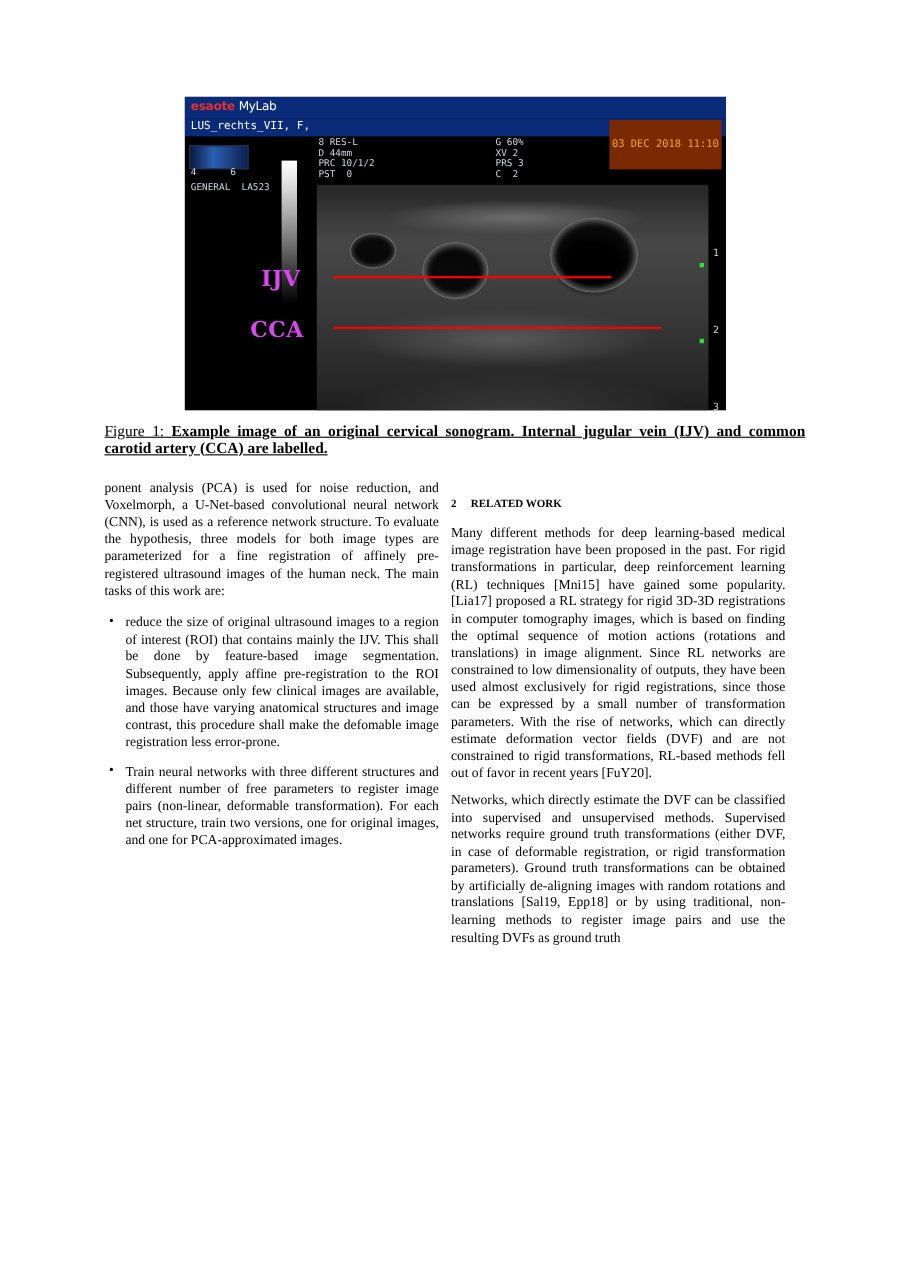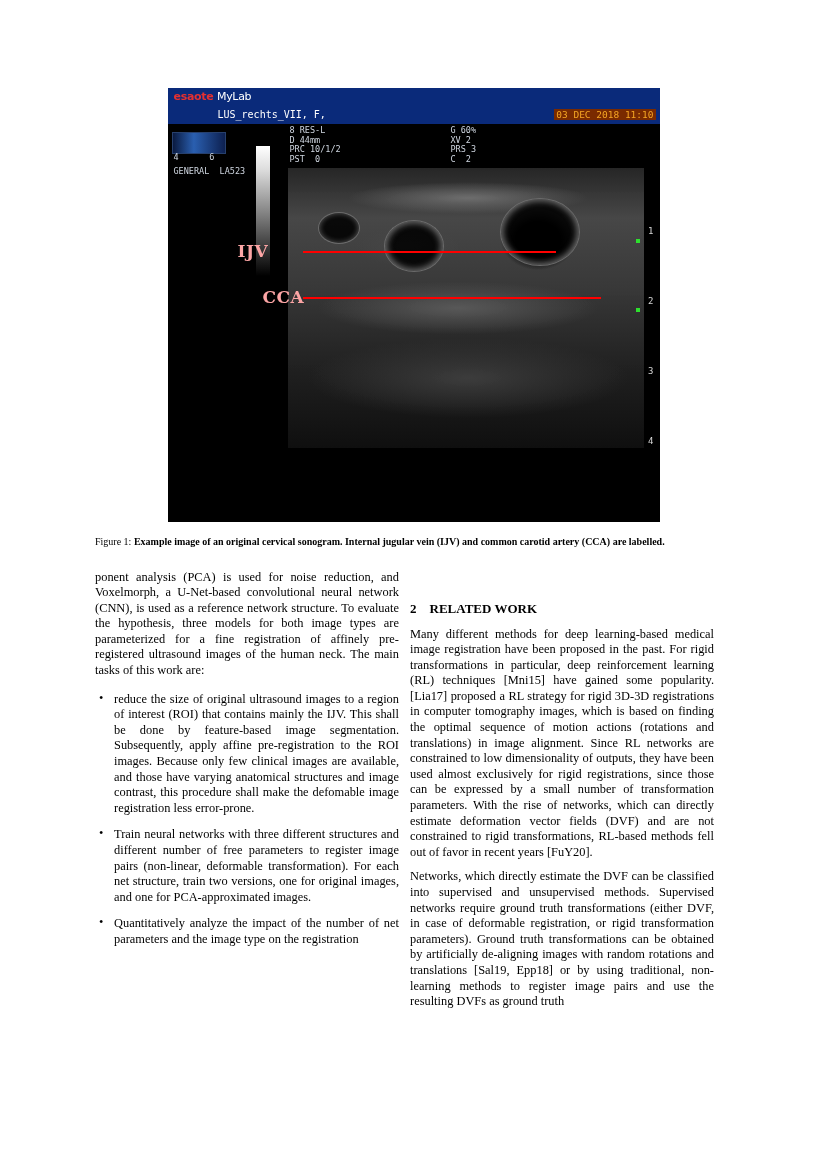--- a/index.html
+++ b/index.html
@@ -30,21 +30,21 @@
   }
 
   
   .figure-wrap {
     width: 637px;
     display: flex;
     justify-content: center;
   }
   .us-image {
     width: 492px;
-    height: 434px;
+    height: 285px;
     background: #000;
     position: relative;
     overflow: hidden;
   }
   .us-topbar {
     position: absolute;
     left: 0; top: 0;
     width: 492px;
     height: 20px;
     background: #0a2a7a;
@@ -70,31 +70,30 @@
     height: 16px;
     background: #0a2a7a;
   }
   .us-patient {
     position: absolute;
     left: 6px;
     top: 21px;
     font-family: "DejaVu Sans Mono", monospace;
     font-size: 10px;
     color: #ffffff;
-    margin-left: 44px;
   }
   .us-date {
     position: absolute;
     right: 4px;
     top: 21px;
     font-family: "DejaVu Sans Mono", monospace;
     font-size: 9.5px;
     color: #f5a623;
     background: #7a2a00;
-    padding: 0 2px;
+    padding: 17px 2px;
   }
   .us-params {
     position: absolute;
     left: 122px;
     top: 38px;
     font-family: "DejaVu Sans Mono", monospace;
     font-size: 8.5px;
     line-height: 9.5px;
     color: #cfd6e0;
     white-space: pre;
@@ -185,30 +184,31 @@
   }
   .ann-line {
     position: absolute;
     height: 2px;
     background: #ff0000;
   }
   .ann-label {
     position: absolute;
     font-family: "DejaVu Serif", serif;
     font-weight: bold;
-    font-size: 17px;
-    color: #fca5a5;
+    font-size: 20px;
+    color: #d946ef;
     letter-spacing: 0.5px;
   }
 
   .caption {
     margin-top: 12px;
-    font-size: 10px;
+    font-size: 14px;
     line-height: 15.5px;
     text-align: justify;
+    text-decoration: underline;
   }
   .caption .cap-label { font-weight: normal; }
   .caption .cap-text { font-weight: bold; }
 
   
   .columns {
     margin-top: 20px;
     display: flex;
     gap: 11px;
   }
@@ -231,23 +231,23 @@
     margin-bottom: 11px;
     text-align: justify;
   }
   ul.bullets li::before {
     content: "•";
     position: absolute;
     left: 4px;
     top: -1px;
   }
   h2.section {
-    font-size: 13px;
+    font-size: 10px;
     font-weight: bold;
-    margin: 30px 0 9px 0;
+    margin: 14px 0 9px 0;
     line-height: 18px;
   }
   h2.section .num { margin-right: 13px; }
 </style>
 </head>
 <body>
 
 <div class="page">
   <div class="content">
 
@@ -291,38 +291,37 @@
           <span style="top:198px;">3</span>
           <span style="top:268px;">4</span>
         </div>
         <div class="tick-green" style="left:468px; top:151px;"></div>
         <div class="tick-green" style="left:468px; top:220px;"></div>
 
         <div class="ann-line" style="left:135px; top:163px; width:253px;"></div>
         <div class="ann-label" style="left:70px; top:153px;">IJV</div>
 
         <div class="ann-line" style="left:135px; top:209px; width:298px;"></div>
-        <div class="ann-label" style="left:60px; top:199px;margin-left:35px;">CCA</div>
+        <div class="ann-label" style="left:60px; top:199px;">CCA</div>
 
       </div>
     </div>
 
     <div class="caption">
       <span class="cap-label">Figure 1:</span>
       <span class="cap-text">Example image of an original cervical sonogram. Internal jugular vein (IJV) and common carotid artery (CCA) are labelled.</span>
     </div>
 
     <div class="columns">
 
       <div class="col">
         <p>ponent analysis (PCA) is used for noise reduction, and Voxelmorph, a U-Net-based convolutional neural network (CNN), is used as a reference network structure. To evaluate the hypothesis, three models for both image types are parameterized for a fine registration of affinely pre-registered ultrasound images of the human neck. The main tasks of this work are:</p>
         <ul class="bullets">
           <li>reduce the size of original ultrasound images to a region of interest (ROI) that contains mainly the IJV. This shall be done by feature-based image segmentation. Subsequently, apply affine pre-registration to the ROI images. Because only few clinical images are available, and those have varying anatomical structures and image contrast, this procedure shall make the defomable image registration less error-prone.</li>
           <li>Train neural networks with three different structures and different number of free parameters to register image pairs (non-linear, deformable transformation). For each net structure, train two versions, one for original images, and one for PCA-approximated images.</li>
-          <li>Quantitatively analyze the impact of the number of net parameters and the image type on the registration</li>
         </ul>
       </div>
 
       <div class="col">
         <h2 class="section">
           <span class="num">2</span><span>RELATED WORK</span>
         </h2>
         <p>Many different methods for deep learning-based medical image registration have been proposed in the past. For rigid transformations in particular, deep reinforcement learning (RL) techniques [Mni15] have gained some popularity. [Lia17] proposed a RL strategy for rigid 3D-3D registrations in computer tomography images, which is based on finding the optimal sequence of motion actions (rotations and translations) in image alignment. Since RL networks are constrained to low dimensionality of outputs, they have been used almost exclusively for rigid registrations, since those can be expressed by a small number of transformation parameters. With the rise of networks, which can directly estimate deformation vector fields (DVF) and are not constrained to rigid transformations, RL-based methods fell out of favor in recent years [FuY20].</p>
         <p>Networks, which directly estimate the DVF can be classified into supervised and unsupervised methods. Supervised networks require ground truth transformations (either DVF, in case of deformable registration, or rigid transformation parameters). Ground truth transformations can be obtained by artificially de-aligning images with random rotations and translations [Sal19, Epp18] or by using traditional, non-learning methods to register image pairs and use the resulting DVFs as ground truth</p>
       </div>

